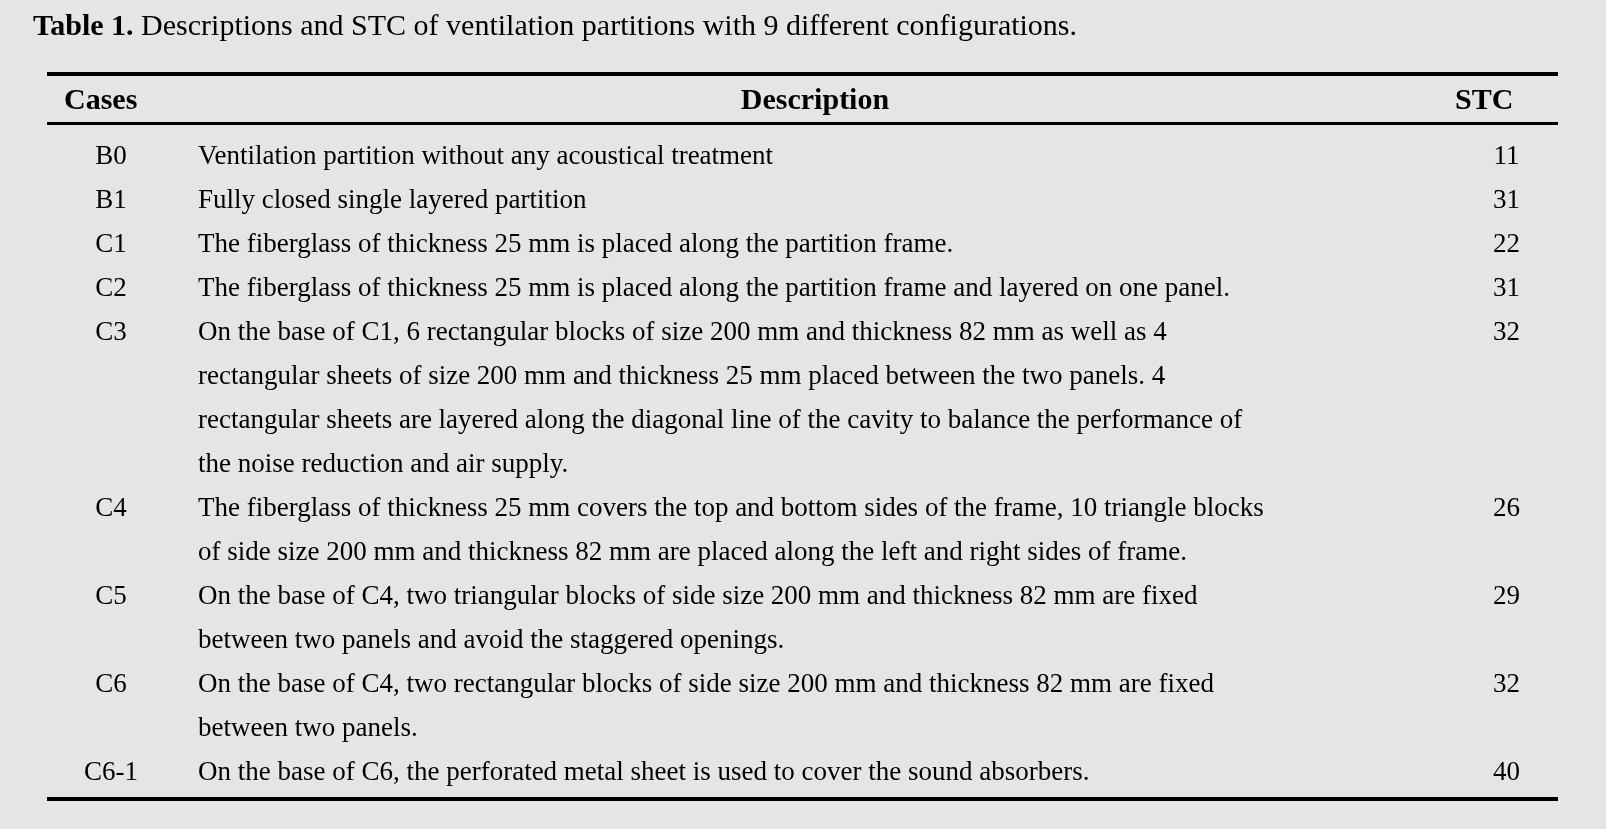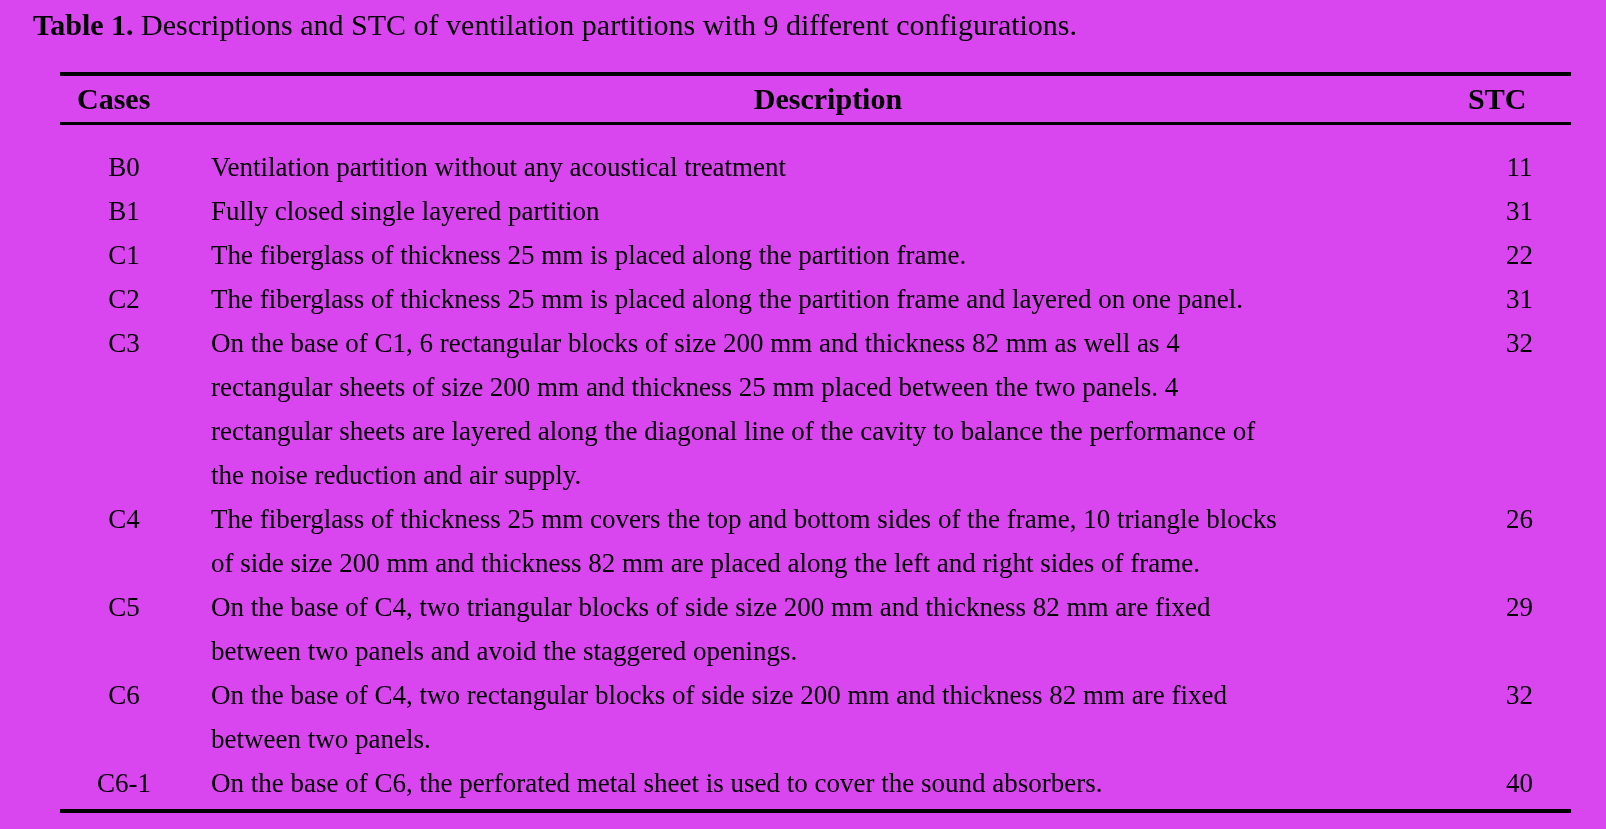--- a/index.html
+++ b/index.html
@@ -1,54 +1,54 @@
 <!DOCTYPE html>
 <html><head>
 <meta charset="utf-8">
 <style>
   html, body { margin: 0; padding: 0; background: #ffffff; }
   .sheet {
     position: relative;
     width: 1606px;
     height: 829px;
-    background: #d946ef;
+    background: #e5e5e5;
     color: #000000;
     font-family: "Liberation Serif", "DejaVu Serif", serif;
     overflow: hidden;
   }
   .caption {
     position: absolute;
     left: 33px;
     top: 5px;
     font-size: 30px;
     line-height: 40px;
     white-space: nowrap;
   }
   .caption .cap-label { font-weight: bold; }
   .datatable {
     position: absolute;
-    left: 60px;
+    left: 47px;
     top: 72px;
     width: 1511px;
     border-top: 4px solid #000000;
     border-bottom: 4px solid #000000;
   }
   .hdr-row {
     display: grid;
     grid-template-columns: 128px 1fr 103px;
     height: 46px;
     align-items: center;
     border-bottom: 3px solid #000000;
     font-weight: bold;
     font-size: 30px;
   }
   .hdr-cases { text-align: left; padding-left: 17px; }
   .hdr-desc  { text-align: center; }
   .hdr-stc   { text-align: left; font-family: Liberation Serif, serif; }
-  .tbody { padding-top: 20px; padding-bottom: 4px; }
+  .tbody { padding-top: 8px; padding-bottom: 4px; }
   .trow {
     display: grid;
     grid-template-columns: 128px 1fr 103px;
     font-size: 27px;
   }
   .cell-case { text-align: center; line-height: 44px; align-self: start; }
   .cell-desc { line-height: 44px; margin-left: 23px; }
   .cell-desc .dline { line-height: 44px; white-space: nowrap; }
   .cell-stc  { text-align: center; line-height: 44px; align-self: start; }
 </style>

